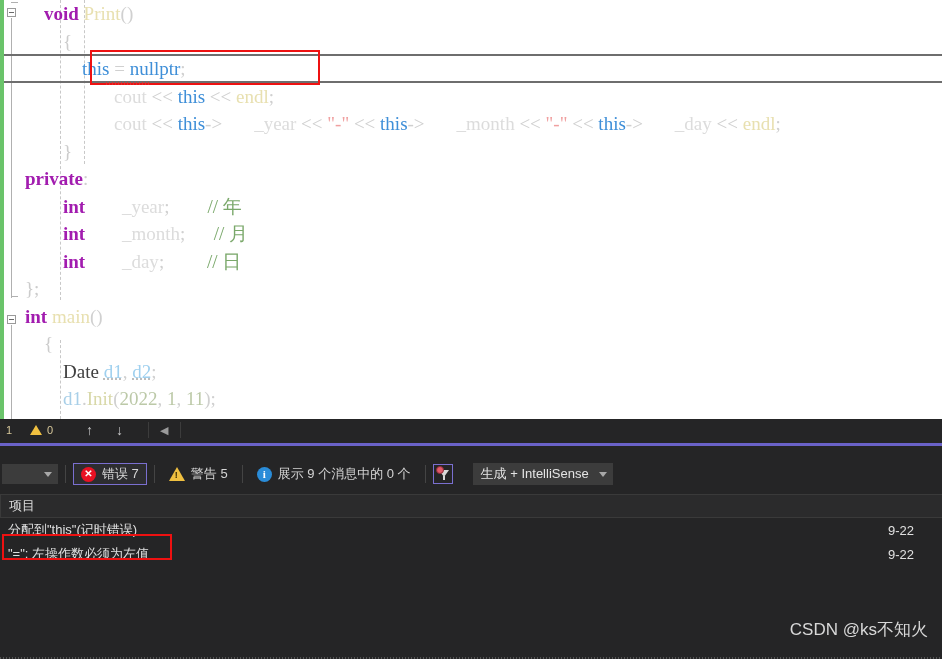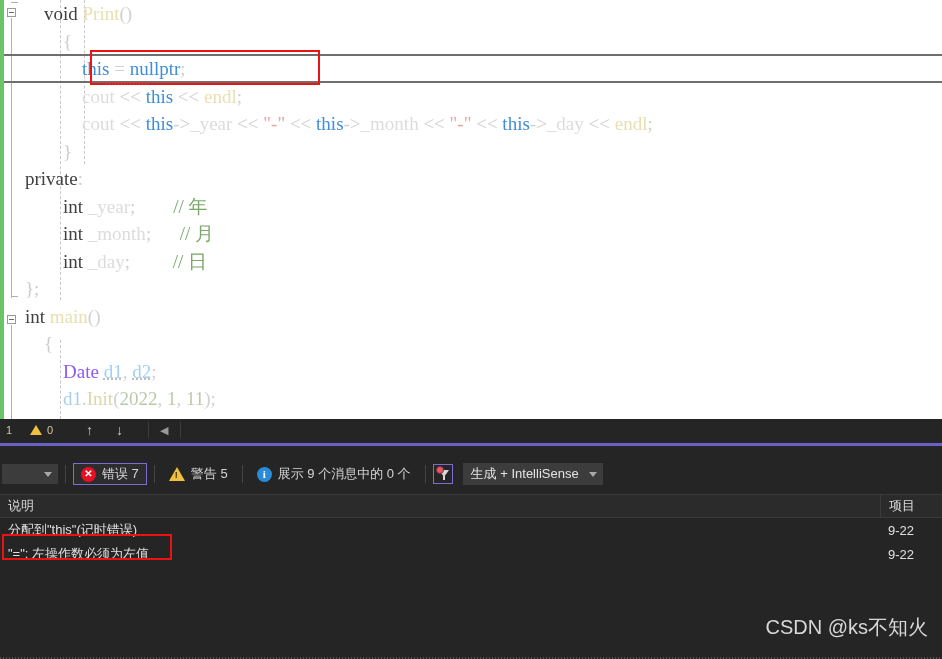--- a/index.html
+++ b/index.html
@@ -56,27 +56,27 @@
   
   .guide {
     position: absolute;
     top: 0;
     width: 0;
     border-left: 1px dashed #c8c8c8;
     height: 100%;
   }
 
   
-  .kw    { color: #404040; }
+  .kw    { color: #a21caf; font-weight: bold; }
   .kw2   { color: #3f8fd8; }
   .fn    { color: #e8e0b0; }
   .fn2   { color: #d8d8a8; text-align: center; }
-  .type  { color: #8b5cf6; }
+  .type  { color: #404040; }
   .plain { color: #cfcfcf; }
-  .dim   { color: #dcdcdc; }
+  .dim   { color: #dcdcdc; margin-left: 32px; }
   .str   { color: #f0a0a0; }
   .cmt   { color: #7aa86a; }
   .num   { color: #bcc9a8; }
   .punc  { color: #d0d0d0; }
   .var   { color: #9fd0ef; }
   .var2  { color: #a8cfe8; }
   .brace { color: #cccccc; }
 
   .uline { text-decoration: underline; text-decoration-color: #b9b9b9; text-decoration-style: dotted; }
 
@@ -276,21 +276,21 @@
   .ic-filter .dot {
     position: absolute;
     left: 2px; top: 1px;
     width: 8px; height: 8px;
     border-radius: 50%;
     background: #e05a6a;
     border: 1px solid #8d2a36;
     box-sizing: border-box;
   }
   .combo-build {
-    margin-left: 10px;
+    margin-left: 20px;
     height: 22px;
     min-width: 140px;
     background: #3c3c3c;
     display: flex; align-items: center;
     padding: 0 6px 0 8px;
     box-sizing: border-box;
     color: #e4e4e4;
     font-size: 13px;
     gap: 8px;
     justify-content: space-between;
@@ -321,21 +321,21 @@
     color: #e0e0e0;
     font-size: 13px;
   }
   .err-row .c-desc { flex: 1; padding-left: 8px; }
   .err-row .c-proj { width: 62px; padding-left: 8px; box-sizing: border-box; }
 
   .watermark {
     position: absolute;
     right: 14px; bottom: 18px;
     color: #d8d8d8;
-    font-size: 20px;
+    font-size: 17px;
   }
   .wm-dotline {
     position: absolute;
     left: 0; bottom: 0;
     width: 942px; height: 2px;
     background-image: repeating-linear-gradient(90deg,#555 0,#555 1px,transparent 1px,transparent 3px);
   }
 </style>
 </head>
 <body>
@@ -422,21 +422,20 @@
       </div>
 
       <div class="combo-build">
         <span>生成 + IntelliSense</span>
         <span class="caret-dn"></span>
       </div>
     </div>
 
     <div class="err-table">
       <div class="err-head">
-        <div class="c-desc">说明</div>
         <div class="c-proj">项目</div>
       </div>
       <div id="err-rows">
           <div class="err-row">
             <div class="c-desc">分配到"this"(记时错误)</div>
             <div class="c-proj">9-22</div>
           </div>
           <div class="err-row">
             <div class="c-desc">"=": 左操作数必须为左值</div>
             <div class="c-proj">9-22</div>

